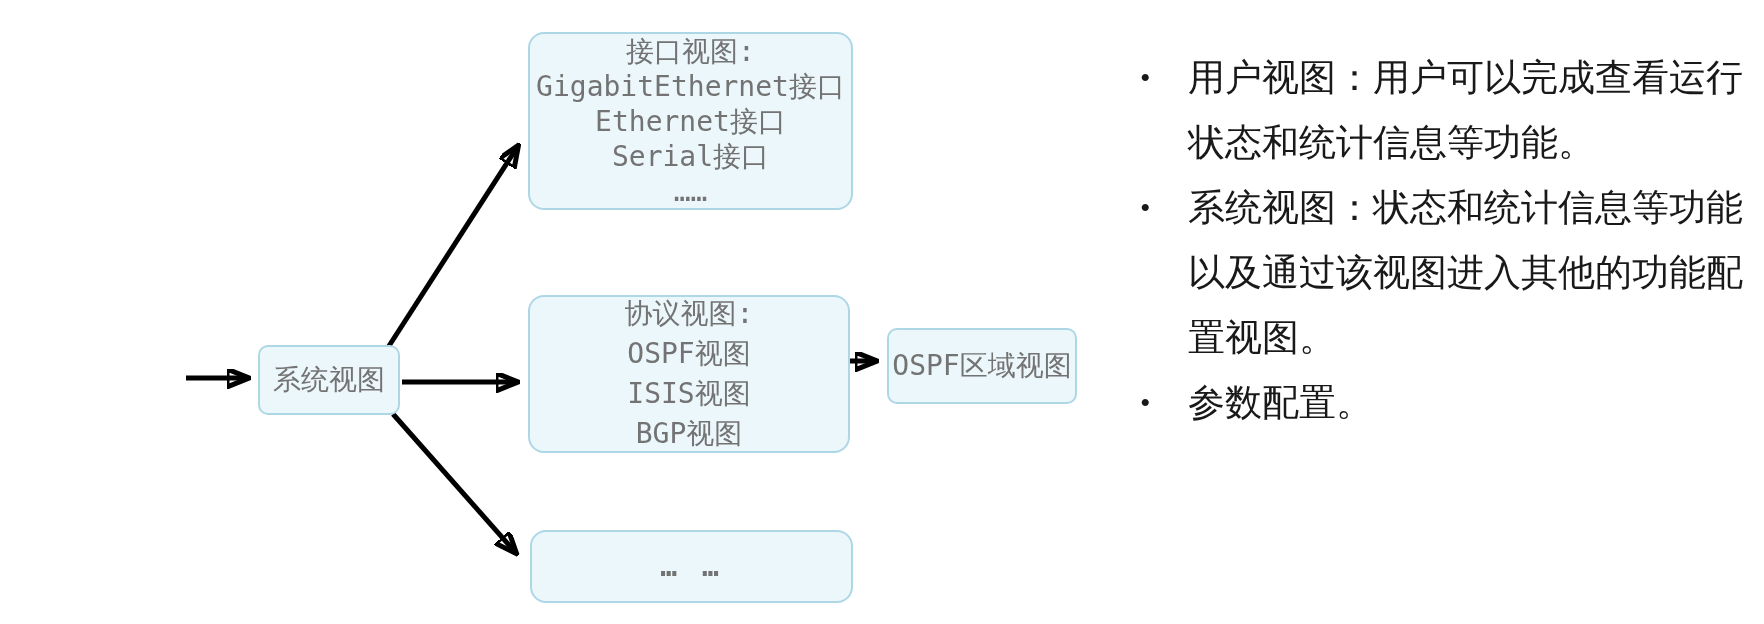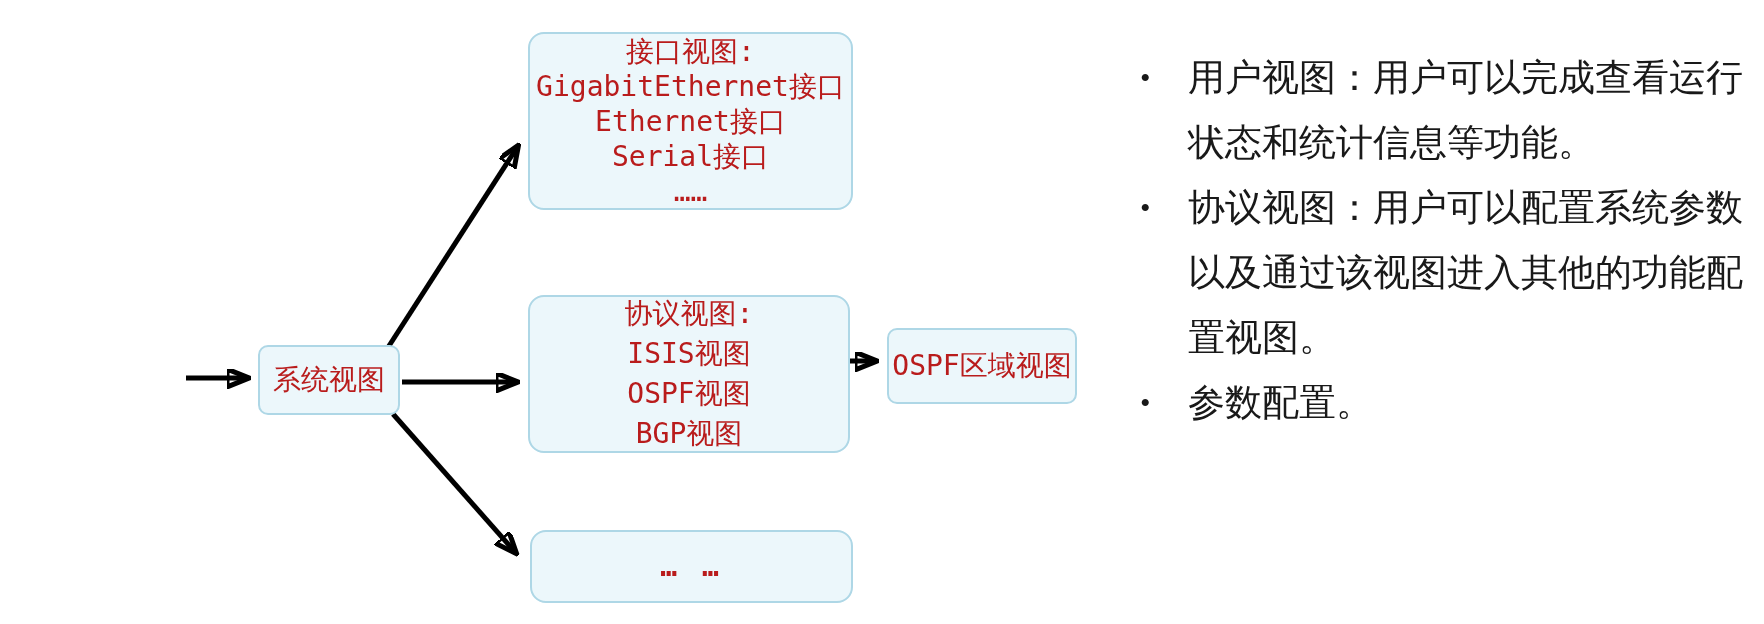--- a/index.html
+++ b/index.html
@@ -13,21 +13,21 @@
   
   .node{
     position:absolute;
     background:var(--node-fill,#ecf7fb);
     border:2px solid var(--node-border,#aed7e6);
     border-radius:16px;
     box-sizing:border-box;
     display:flex;
     align-items:center;
     justify-content:center;
-    color:#b91c1c;
+    color:#737373;
     font-family:"DejaVu Sans Mono","Liberation Mono",monospace;
     font-size:28px;
     line-height:1.2;
     text-align:center;
   }
   .node.small{border-radius:10px;}
   .node.multi{flex-direction:column;justify-content:center;}
   .node .ln{display:block;line-height:35px;}
   .node-user      {left:42px;  top:343px; width:141px; height:66px;}
   .node-system    {left:258px; top:345px; width:142px; height:70px;}
@@ -75,22 +75,22 @@
   <div class="node multi node-interface">
     <span class="ln">接口视图:</span>
     <span class="ln">GigabitEthernet接口</span>
     <span class="ln">Ethernet接口</span>
     <span class="ln">Serial接口</span>
     <span class="ln">……</span>
   </div>
 
   <div class="node multi node-protocol">
     <span class="ln" style="line-height:40px">协议视图:</span>
+    <span class="ln" style="line-height:40px">OSPF视图</span>
     <span class="ln" style="line-height:40px">ISIS视图</span>
-    <span class="ln" style="line-height:40px">OSPF视图</span>
     <span class="ln" style="line-height:40px">BGP视图</span>
   </div>
 
   <div class="node small node-ospfarea">
     <span>OSPF区域视图</span>
   </div>
 
   <div class="node node-other">
     <span>…  …</span>
   </div>
@@ -101,21 +101,21 @@
       <span class="marker">•</span>
       <div class="btext">
         <div class="bline">用户视图：用户可以完成查看运行</div>
         <div class="bline">状态和统计信息等功能。</div>
       </div>
     </div>
 
     <div class="bullet">
       <span class="marker">•</span>
       <div class="btext">
-        <div class="bline">协议视图：用户可以配置系统参数</div>
+        <div class="bline">系统视图：状态和统计信息等功能</div>
         <div class="bline">以及通过该视图进入其他的功能配</div>
         <div class="bline">置视图。</div>
       </div>
     </div>
 
     <div class="bullet">
       <span class="marker">•</span>
       <div class="btext">
         <div class="bline">参数配置。</div>
       </div>

